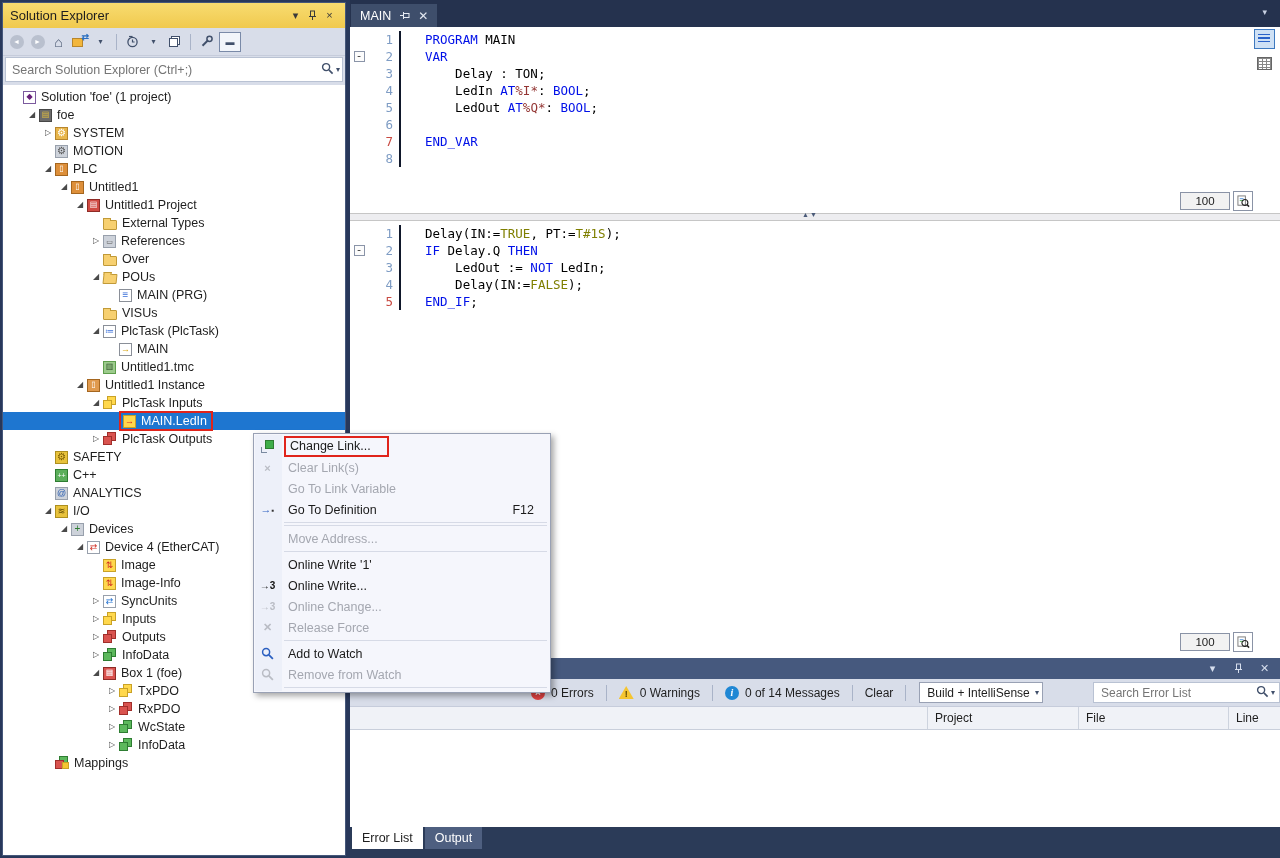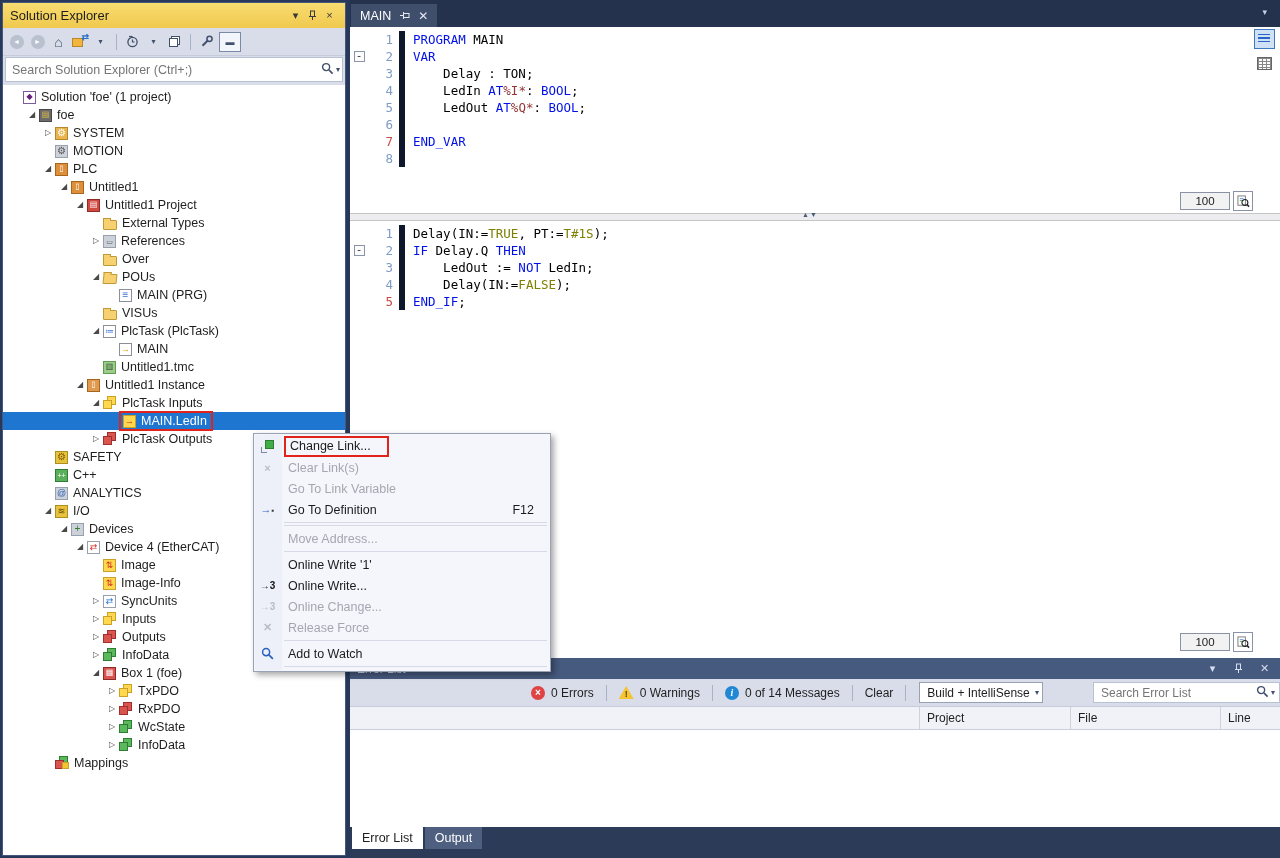--- a/index.html
+++ b/index.html
@@ -39,21 +39,21 @@
   .strip-caret{position:absolute;right:13px;top:7px;color:#C9D2E4;font-size:9px}
   .pane{position:relative;background:#fff;font-family:"DejaVu Sans Mono","Liberation Mono",monospace;font-size:12.5px;flex:none}
   #pane0{height:186px}
   #pane1{height:437px}
   .code{padding-top:4px}
   .cline{height:17px;display:flex;align-items:stretch;white-space:pre}
   .fold{width:18px;flex:none;display:flex;justify-content:center;align-items:center}
   .foldbox{width:11px;height:11px;border:1px solid #8A94A8;background:#FCFCFC;font-size:11px;line-height:8px;text-align:center;color:#333;box-sizing:border-box}
   .lnum{width:25px;flex:none;text-align:right;color:#7E9CC4;padding-right:6px;display:flex;align-items:center;justify-content:flex-end}
   .lnum.red{color:#C84A42}
-  .codecol{border-left:6px solid #0f172a;padding-left:8px;flex:1;display:flex;align-items:center}
+  .codecol{border-left:2px solid #0f172a;padding-left:24px;flex:1;display:flex;align-items:center}
   .tk-kw{color:#0010E8}.tk-pl{color:#000}.tk-ad{color:#943634}.tk-ct{color:#7F7F00}
   .viewicons{position:absolute;top:2px;right:3px;width:26px;display:flex;flex-direction:column;gap:4px;align-items:center}
   .vicon{width:21px;height:20px;display:flex;align-items:center;justify-content:center;border:1px solid transparent;box-sizing:border-box}
   .vicon.sel{border-color:#3E79BF;background:#CFE1F5}
   .txtlines{width:12px;height:10px;background:repeating-linear-gradient(to bottom,#2A62C9 0 1.5px,transparent 1.5px 3.5px)}
   .gridico{width:13px;height:11px;border:1px solid #666;background-color:#fff;background-image:repeating-linear-gradient(to right,#888 0 1px,transparent 1px 4px),repeating-linear-gradient(to bottom,#888 0 1px,transparent 1px 3px)}
   .zoomctl{position:absolute;display:flex;align-items:center}
   #pane0 .zoomctl{right:27px;bottom:2px}
   #pane1 .zoomctl{right:27px;bottom:6px}
   .zoombox{width:50px;height:18px;border:1px solid #8A93A6;background:#F2F2F2;font-size:11.5px;display:flex;align-items:center;justify-content:center;color:#222;font-family:"Liberation Sans",sans-serif;box-sizing:border-box}
@@ -71,21 +71,21 @@
   .errball{background:#E04343}
   .infoball{background:#1F87D4;font-style:italic;font-family:"Liberation Serif",serif}
   .warntri{width:15px;height:13px;background:#F5C531;clip-path:polygon(50% 0,100% 100%,0 100%);display:inline-flex;align-items:flex-end;justify-content:center;font-size:9px;font-weight:bold;color:#5d4400;flex:none}
   .filterdd{width:148px;height:21px;background:#fff;border:1px solid #99A1B4;display:flex;align-items:center;padding:0 3px 0 7px;font-size:12px;margin:0 10px;box-sizing:border-box}
   .filterdd .sp{flex:1}
   .errsearch{width:190px;height:21px;background:#fff;border:1px solid #B9C2D3;display:flex;align-items:center;padding:0 4px 0 7px;color:#6a6a6a;font-size:12px;margin-left:40px;box-sizing:border-box}
   .errsearch input{border:none;outline:none;flex:1;font:inherit;color:#6a6a6a;background:transparent;padding:0;min-width:0}
   .ep-cols{height:22px;background:#F0F2F7;border-bottom:1px solid #C9CFDB;display:flex;align-items:center;font-size:12px;color:#1e1e1e;flex:none}
   .epc{padding-left:7px;box-sizing:border-box;height:100%;display:flex;align-items:center;border-left:1px solid #CDD3DE}
   .epc.first{flex:1;border-left:none}
-  .c-proj{width:151px}.c-file{width:150px}.c-line{width:60px}
+  .c-proj{width:151px}.c-file{width:150px}.c-line{width:52px}
   .ep-body{flex:1;background:#fff;min-height:0}
   .ep-tabs{height:31px;background:#2B3B58;display:flex;align-items:flex-start;padding-left:2px;flex:none}
   .etab{height:22px;display:flex;align-items:center;padding:0 10px;font-size:12.5px}
   .etab.active{background:#fff;color:#1e1e1e}
   .etab.inactive{background:#4E5F80;color:#fff;margin-left:2px}
   
   #ctxmenu{position:absolute;left:253px;top:433px;width:298px;z-index:60;background:#F5F6FC;border:1px solid #99A1B4;box-shadow:3px 3px 6px rgba(0,0,0,.35);padding:2px 0;box-sizing:border-box}
   .mgutter{position:absolute;left:1px;top:1px;bottom:1px;width:27px;background:#EDF0F9}
   .mitem{position:relative;height:21px;display:flex;align-items:center;font-size:12.5px;color:#1b1b1b}
   .mitem.dis{color:#A4A7B0}
@@ -670,15 +670,24 @@
       <div class="msep"></div>
       <div class="mitem">
         <span class="mico">
           <svg width="13" height="13" viewBox="0 0 14 14">
             <circle cx="5.5" cy="5.5" r="3.8" fill="none" stroke="#2B5FC0" stroke-width="1.6"></circle>
             <line x1="8.5" y1="8.5" x2="12.8" y2="12.8" stroke="#2B5FC0" stroke-width="1.9"></line>
           </svg>
         </span>
         <span class="mlabel">Add to Watch</span>
       </div>
+      <div class="mitem dis">
+        <span class="mico">
+          <svg width="13" height="13" viewBox="0 0 14 14">
+            <circle cx="5.5" cy="5.5" r="3.8" fill="none" stroke="#B9BCC4" stroke-width="1.6"></circle>
+            <line x1="8.5" y1="8.5" x2="12.8" y2="12.8" stroke="#B9BCC4" stroke-width="1.9"></line>
+          </svg>
+        </span>
+        <span class="mlabel">Remove from Watch</span>
+      </div>
       <div class="msep"></div>
     </div>
 </div>
 
 </body></html>

